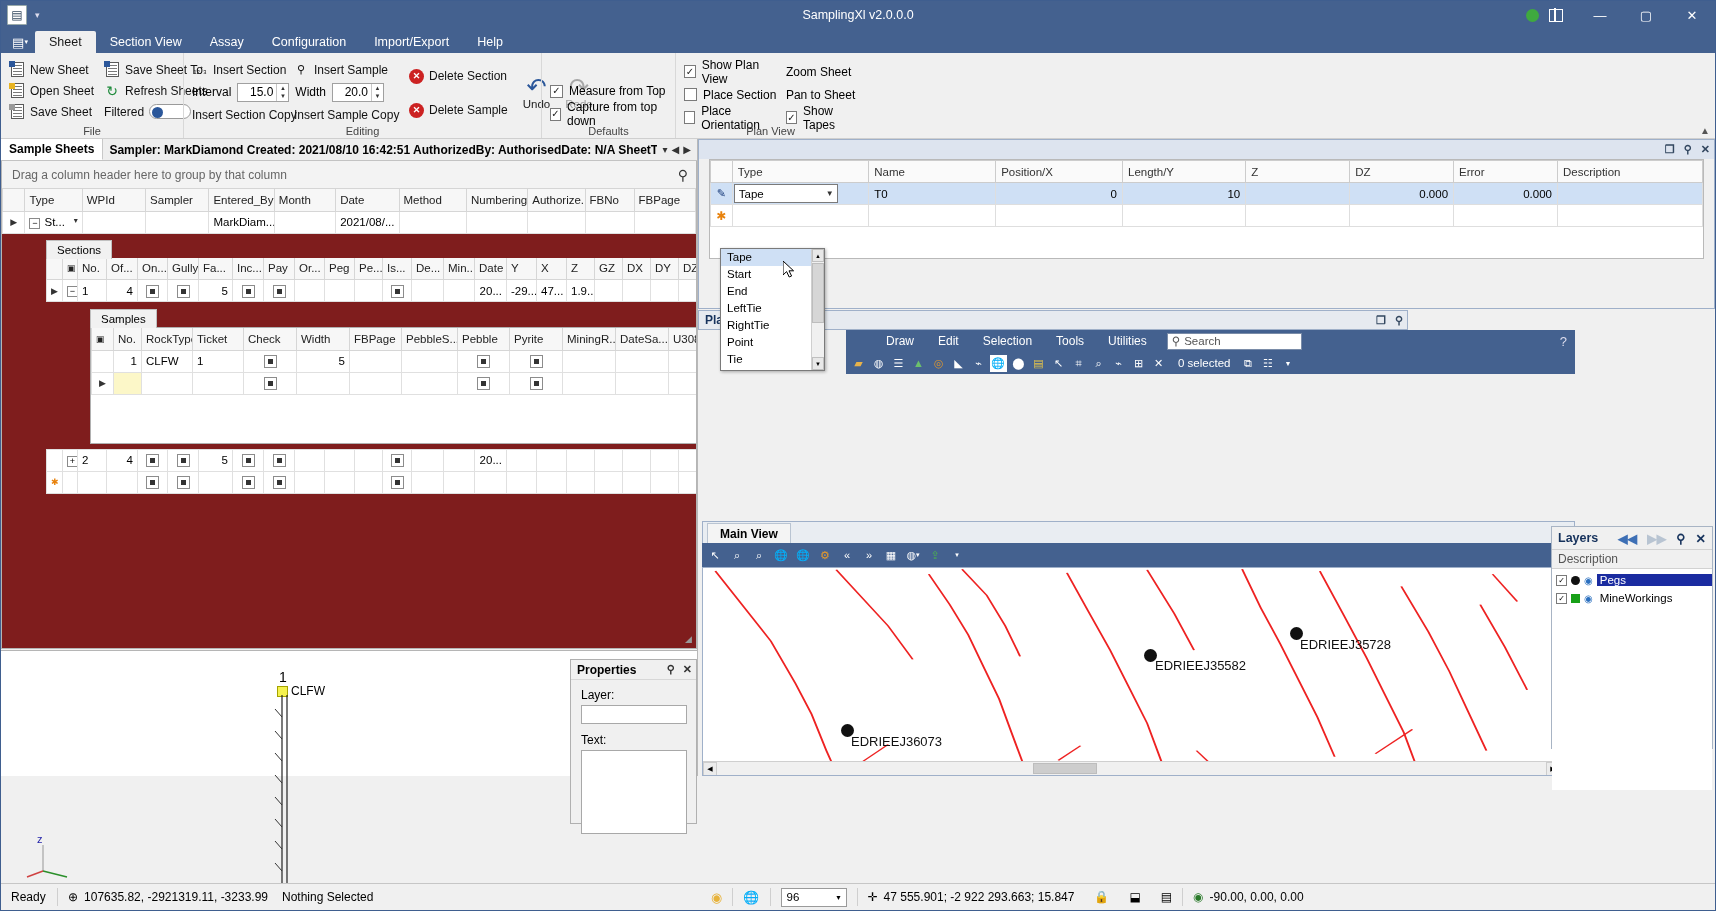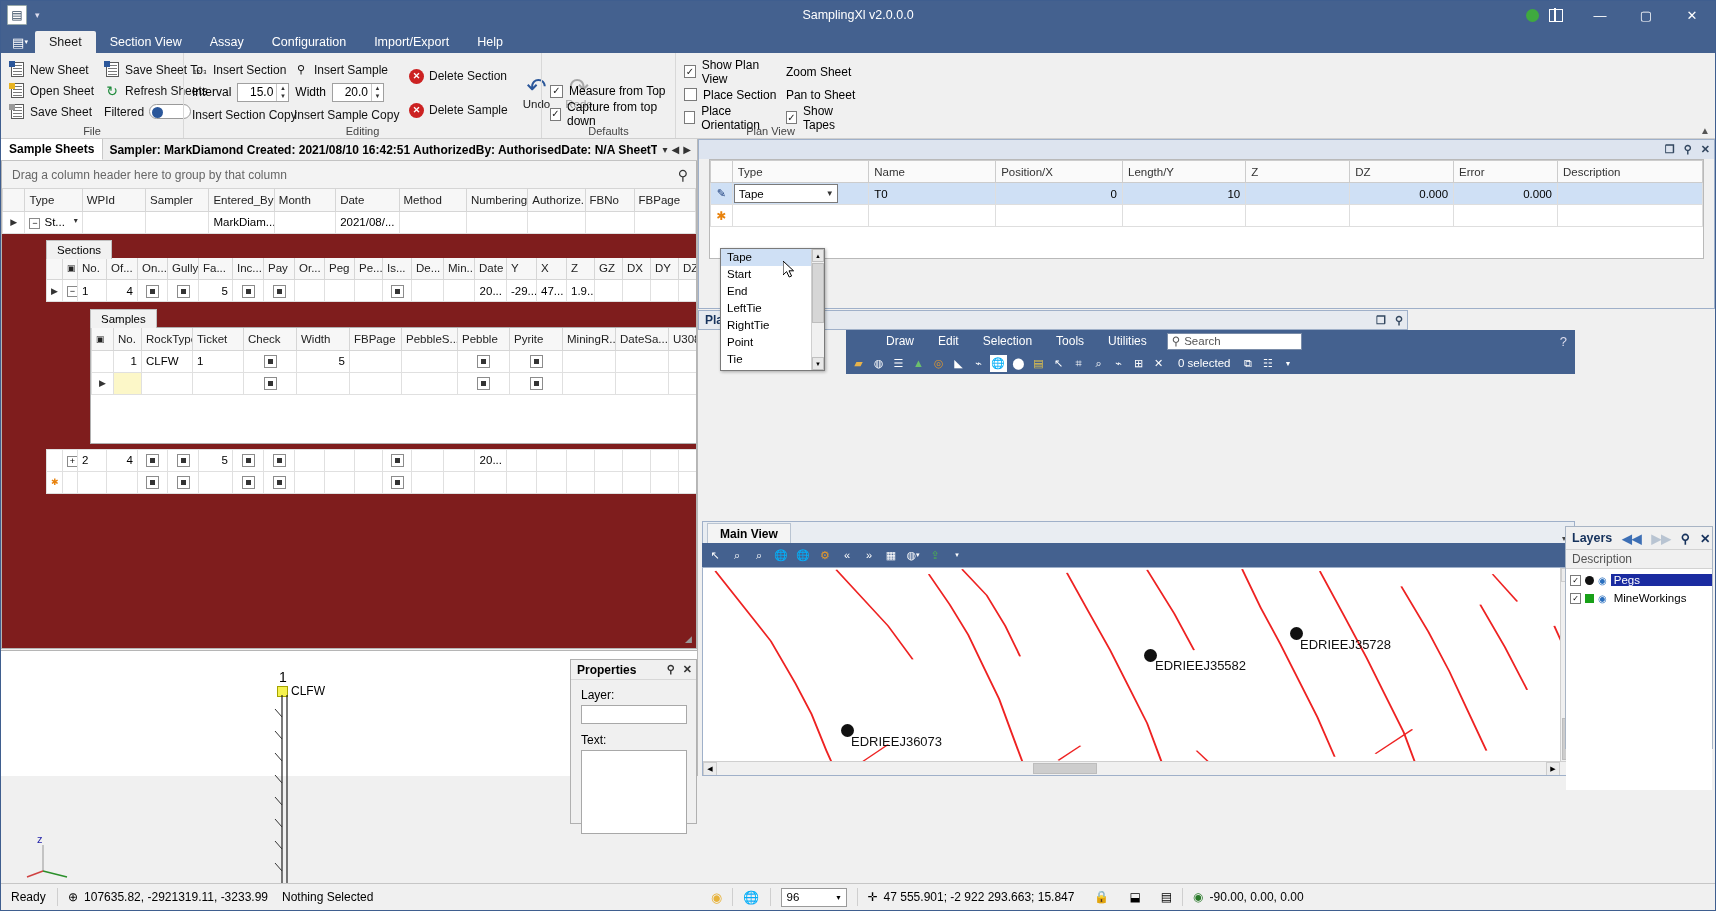--- a/index.html
+++ b/index.html
@@ -943,21 +943,21 @@
         </div>
         <div class="hscroll">
           <div class="ar">◀</div>
           <div class="th" style="left:330px;width:64px"></div>
           <div class="ar r" style="right:14px">▶</div>
         </div>
       </div>
 
       <div style="position:absolute;right:148px;top:195px;color:#dde;font-size:13px">?</div>
 
-      <div class="layers" style="right:2px;top:387px;width:148px;bottom:27px">
+      <div class="layers" style="right:2px;top:387px;width:162px;bottom:27px">
         <div class="layers-head">
           <span>Layers</span>
           <span class="arrs">
             <span style="color:#3d6fb5">◀◀</span>
             <span style="color:#b8c4d2">▶▶</span>
             <span>⚲</span>
             <span>✕</span>
           </span>
         </div>
         <div class="layers-col">Description</div>

